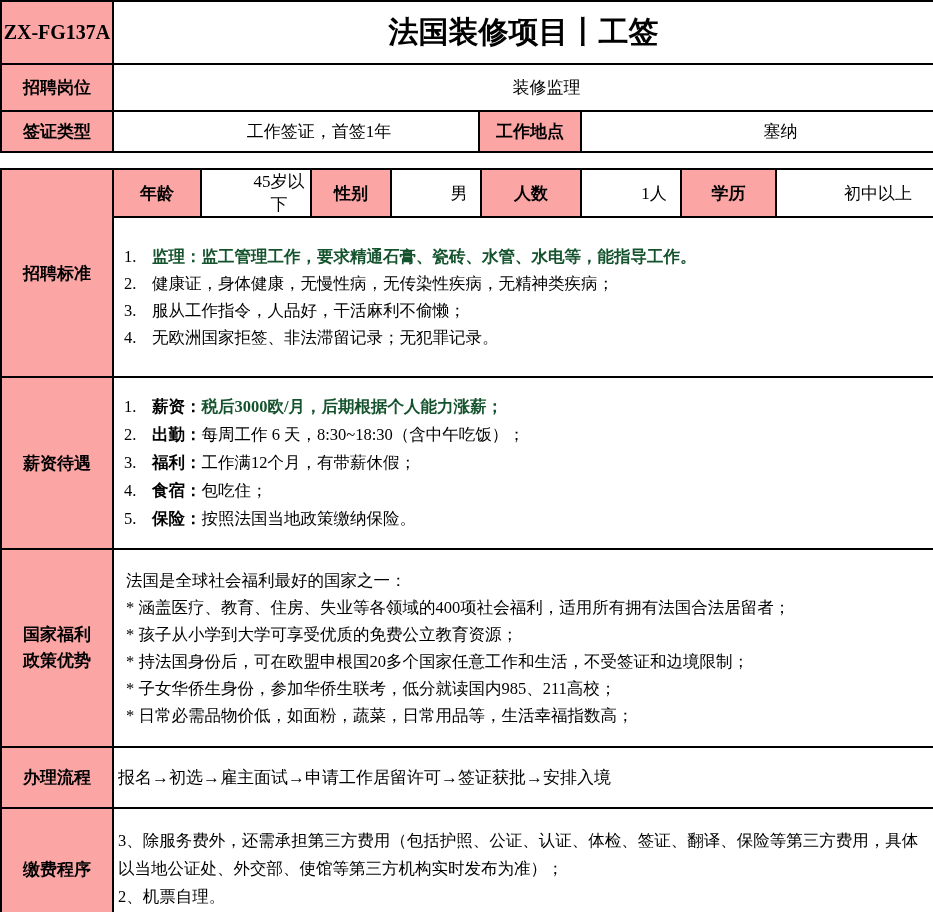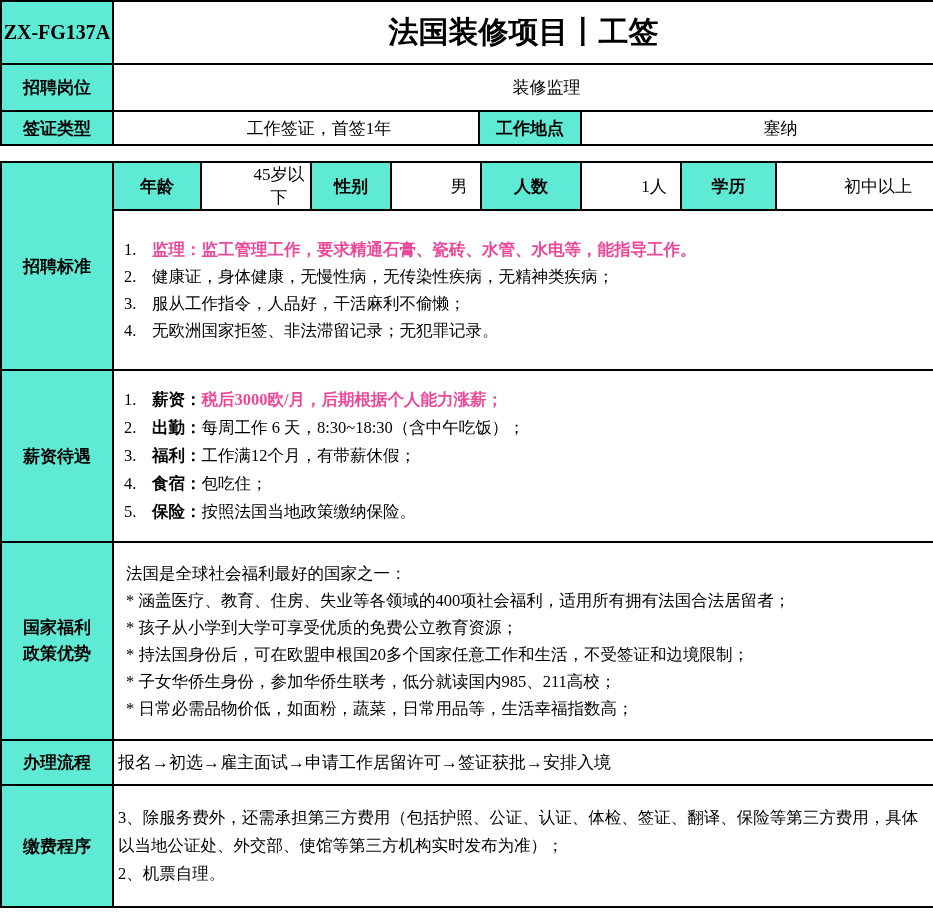--- a/index.html
+++ b/index.html
@@ -3,36 +3,36 @@
 <meta charset="utf-8">
 <style>
   html,body { margin:0; padding:0; background:#ffffff; }
   .page {
     width:933px; height:912px; background:#ffffff; overflow:hidden;
     font-family:"Liberation Serif","DejaVu Serif",serif; color:#000;
   }
   table { border-collapse:collapse; table-layout:fixed; width:933px; }
   td { border:2px solid #000; overflow:hidden; padding:0; }
   .blue {
-    background:#5eead4; font-weight:bold; text-align:center;
+    background:#fca5a5; font-weight:bold; text-align:center;
     vertical-align:middle; font-size:17px;
   }
   .code  { font-size:20px; font-weight:bold; }
   .title { font-size:30px; font-weight:bold; text-align:center; vertical-align:middle; }
   .val   { font-size:17px; text-align:center; vertical-align:middle;padding-left:46px; }
   .content { vertical-align:middle; padding:4px 10px; font-size:16.5px; }
   .li { display:flex; align-items:flex-start; }
   .num { flex:0 0 28px; }
-  .red { color:#ec4899; font-weight:bold;text-align:center; }
+  .red { color:#14532d; font-weight:bold;text-align:center; }
   .term { font-weight:bold; }
   .recruit-list .li { line-height:27px; }
   .salary-list .li  { line-height:28px; }
   .welfare-cell div { line-height:27px; }
   .welfare-label { line-height:26px; }
-  .process-cell { font-size:17px; padding:10px 4px; vertical-align:middle; }
+  .process-cell { font-size:17px; padding:18px 4px; vertical-align:middle; }
   .payment-cell { padding:2px 4px; vertical-align:middle; font-size:16.5px; }
   .payment-cell div { line-height:28px; }
   .gap { height:15px; background:#ffffff; }
 </style>
 </head>
 <body>
 
 <div class="page">
 
   <table>
@@ -44,21 +44,21 @@
     </colgroup>
     <tbody>
         <tr style="height:63px">
       <td class="blue code">ZX-FG137A</td>
       <td class="title" colspan="3">法国装修项目丨工签</td>
     </tr>
     <tr style="height:47px">
       <td class="blue">招聘岗位</td>
       <td class="val" colspan="3">装修监理</td>
     </tr>
-    <tr style="height:34px">
+    <tr style="height:41px">
       <td class="blue">签证类型</td>
       <td class="val">工作签证，首签1年</td>
       <td class="blue">工作地点</td>
       <td class="val">塞纳</td>
     </tr>
   </tbody>
     </table>
 
   <div class="gap"></div>
 

